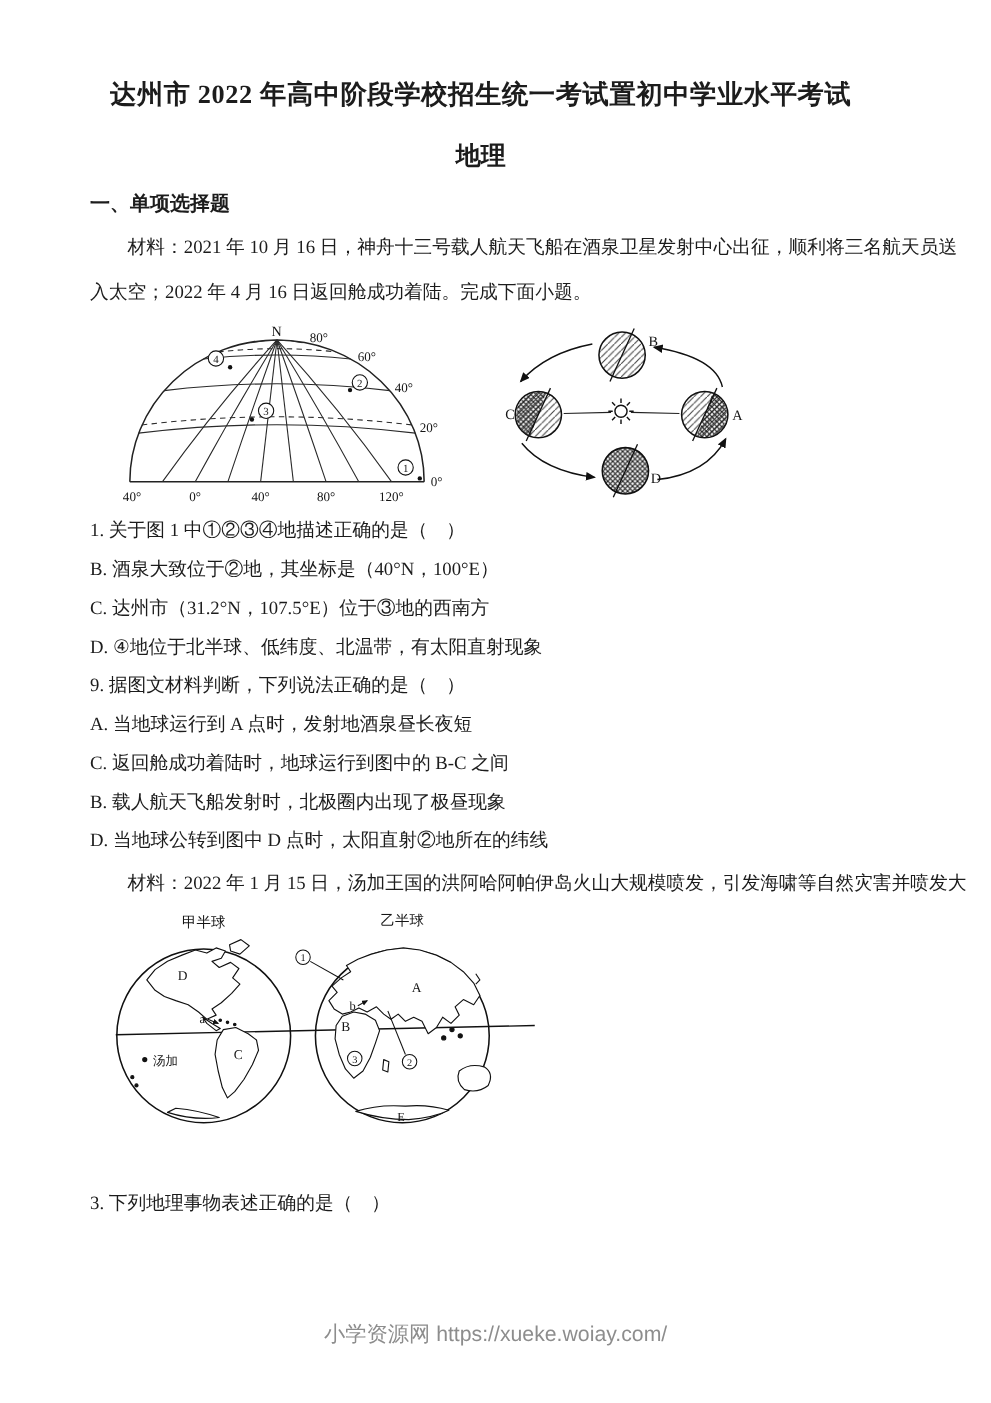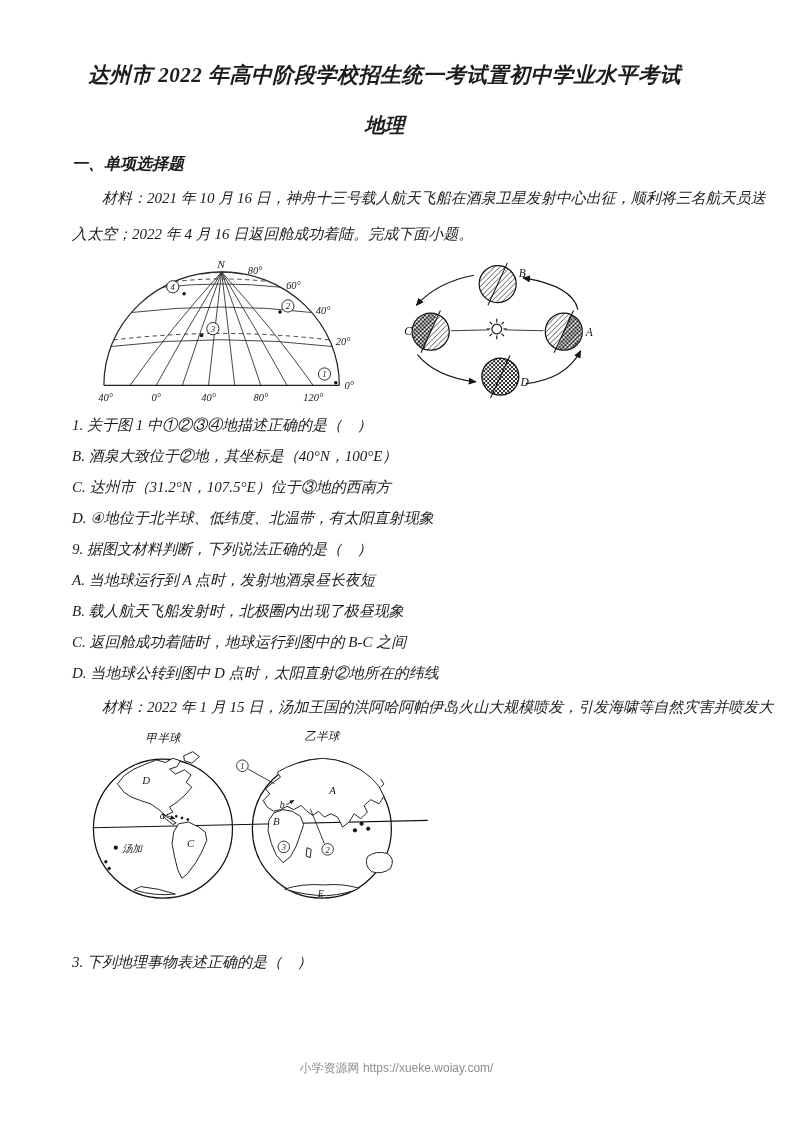--- a/index.html
+++ b/index.html
@@ -1,32 +1,32 @@
 <!DOCTYPE html>
 <html><head>
 <meta charset="utf-8">
 <style>
   html,body{margin:0;padding:0;background:#ffffff;}
   .page{position:relative;width:793px;height:1122px;background:#ffffff;overflow:hidden;
         font-family:"Liberation Serif","DejaVu Serif",serif;color:#1c1c1c;}
-  .content{padding:60px 96px 0 72px;font-style:italic;}
+  .content{padding:60px 96px 0 72px;}
   .title{margin:0;text-align:center;font-size:21px;line-height:30px;font-weight:bold;white-space:nowrap;letter-spacing:0.5px;}
   .subject{margin:20px 0 0 0;text-align:center;font-size:20px;line-height:30px;font-weight:bold;}
   .section{margin:12px 0 0 0;font-size:16px;line-height:24px;font-weight:bold;}
   .mline{margin:0;font-size:15px;line-height:36px;white-space:nowrap;}
   .mblock{margin-top:4px;}
   .indent{text-indent:2em;}
   .qline{margin:0;font-size:15px;line-height:31px;white-space:nowrap;}
   .qblock{margin-top:2px;}
   .fig-row{display:flex;align-items:flex-start;margin:2px 0 0 10px;}
   .fig-orbit{margin-left:8px;}
   .fig-grid{margin-top:4px;}
   .fig2-wrap{margin:6px 0 0 4px;}
   .footer{position:absolute;left:0;right:0;top:1056px;text-align:center;color:#8d8d8d;
-          font-size:12px;line-height:24px;font-family:"Liberation Sans","DejaVu Sans",sans-serif;}
+          font-size:17px;line-height:24px;font-family:"Liberation Sans","DejaVu Sans",sans-serif;}
   svg text{font-family:"Liberation Serif","DejaVu Serif",serif;fill:#151515;}
 </style>
 </head>
 <body>
 
 <div class="page">
   <div class="content">
 
     <h1 class="title">达州市 2022 年高中阶段学校招生统一考试置初中学业水平考试</h1>
     <h2 class="subject">地理</h2>
@@ -156,22 +156,22 @@
     <div class="qblock">
       <p class="qline">1. 关于图 1 中①②③④地描述正确的是（　）</p>
       <p class="qline">B. 酒泉大致位于②地，其坐标是（40°N，100°E）</p>
       <p class="qline">C. 达州市（31.2°N，107.5°E）位于③地的西南方</p>
       <p class="qline">D. ④地位于北半球、低纬度、北温带，有太阳直射现象</p>
     </div>
 
     <div>
       <p class="qline">9. 据图文材料判断，下列说法正确的是（　）</p>
       <p class="qline">A. 当地球运行到 A 点时，发射地酒泉昼长夜短</p>
+      <p class="qline">C. 返回舱成功着陆时，地球运行到图中的 B-C 之间</p>
       <p class="qline">B. 载人航天飞船发射时，北极圈内出现了极昼现象</p>
-      <p class="qline">C. 返回舱成功着陆时，地球运行到图中的 B-C 之间</p>
       <p class="qline">D. 当地球公转到图中 D 点时，太阳直射②地所在的纬线</p>
     </div>
 
     <div>
       <p class="mline indent">材料：2022 年 1 月 15 日，汤加王国的洪阿哈阿帕伊岛火山大规模喷发，引发海啸等自然灾害并喷发大</p>
     </div>
 
     <div class="fig2-wrap">
       <svg width="356" height="192" viewBox="0 0 430 232" xmlns="http://www.w3.org/2000/svg">
         <defs>

